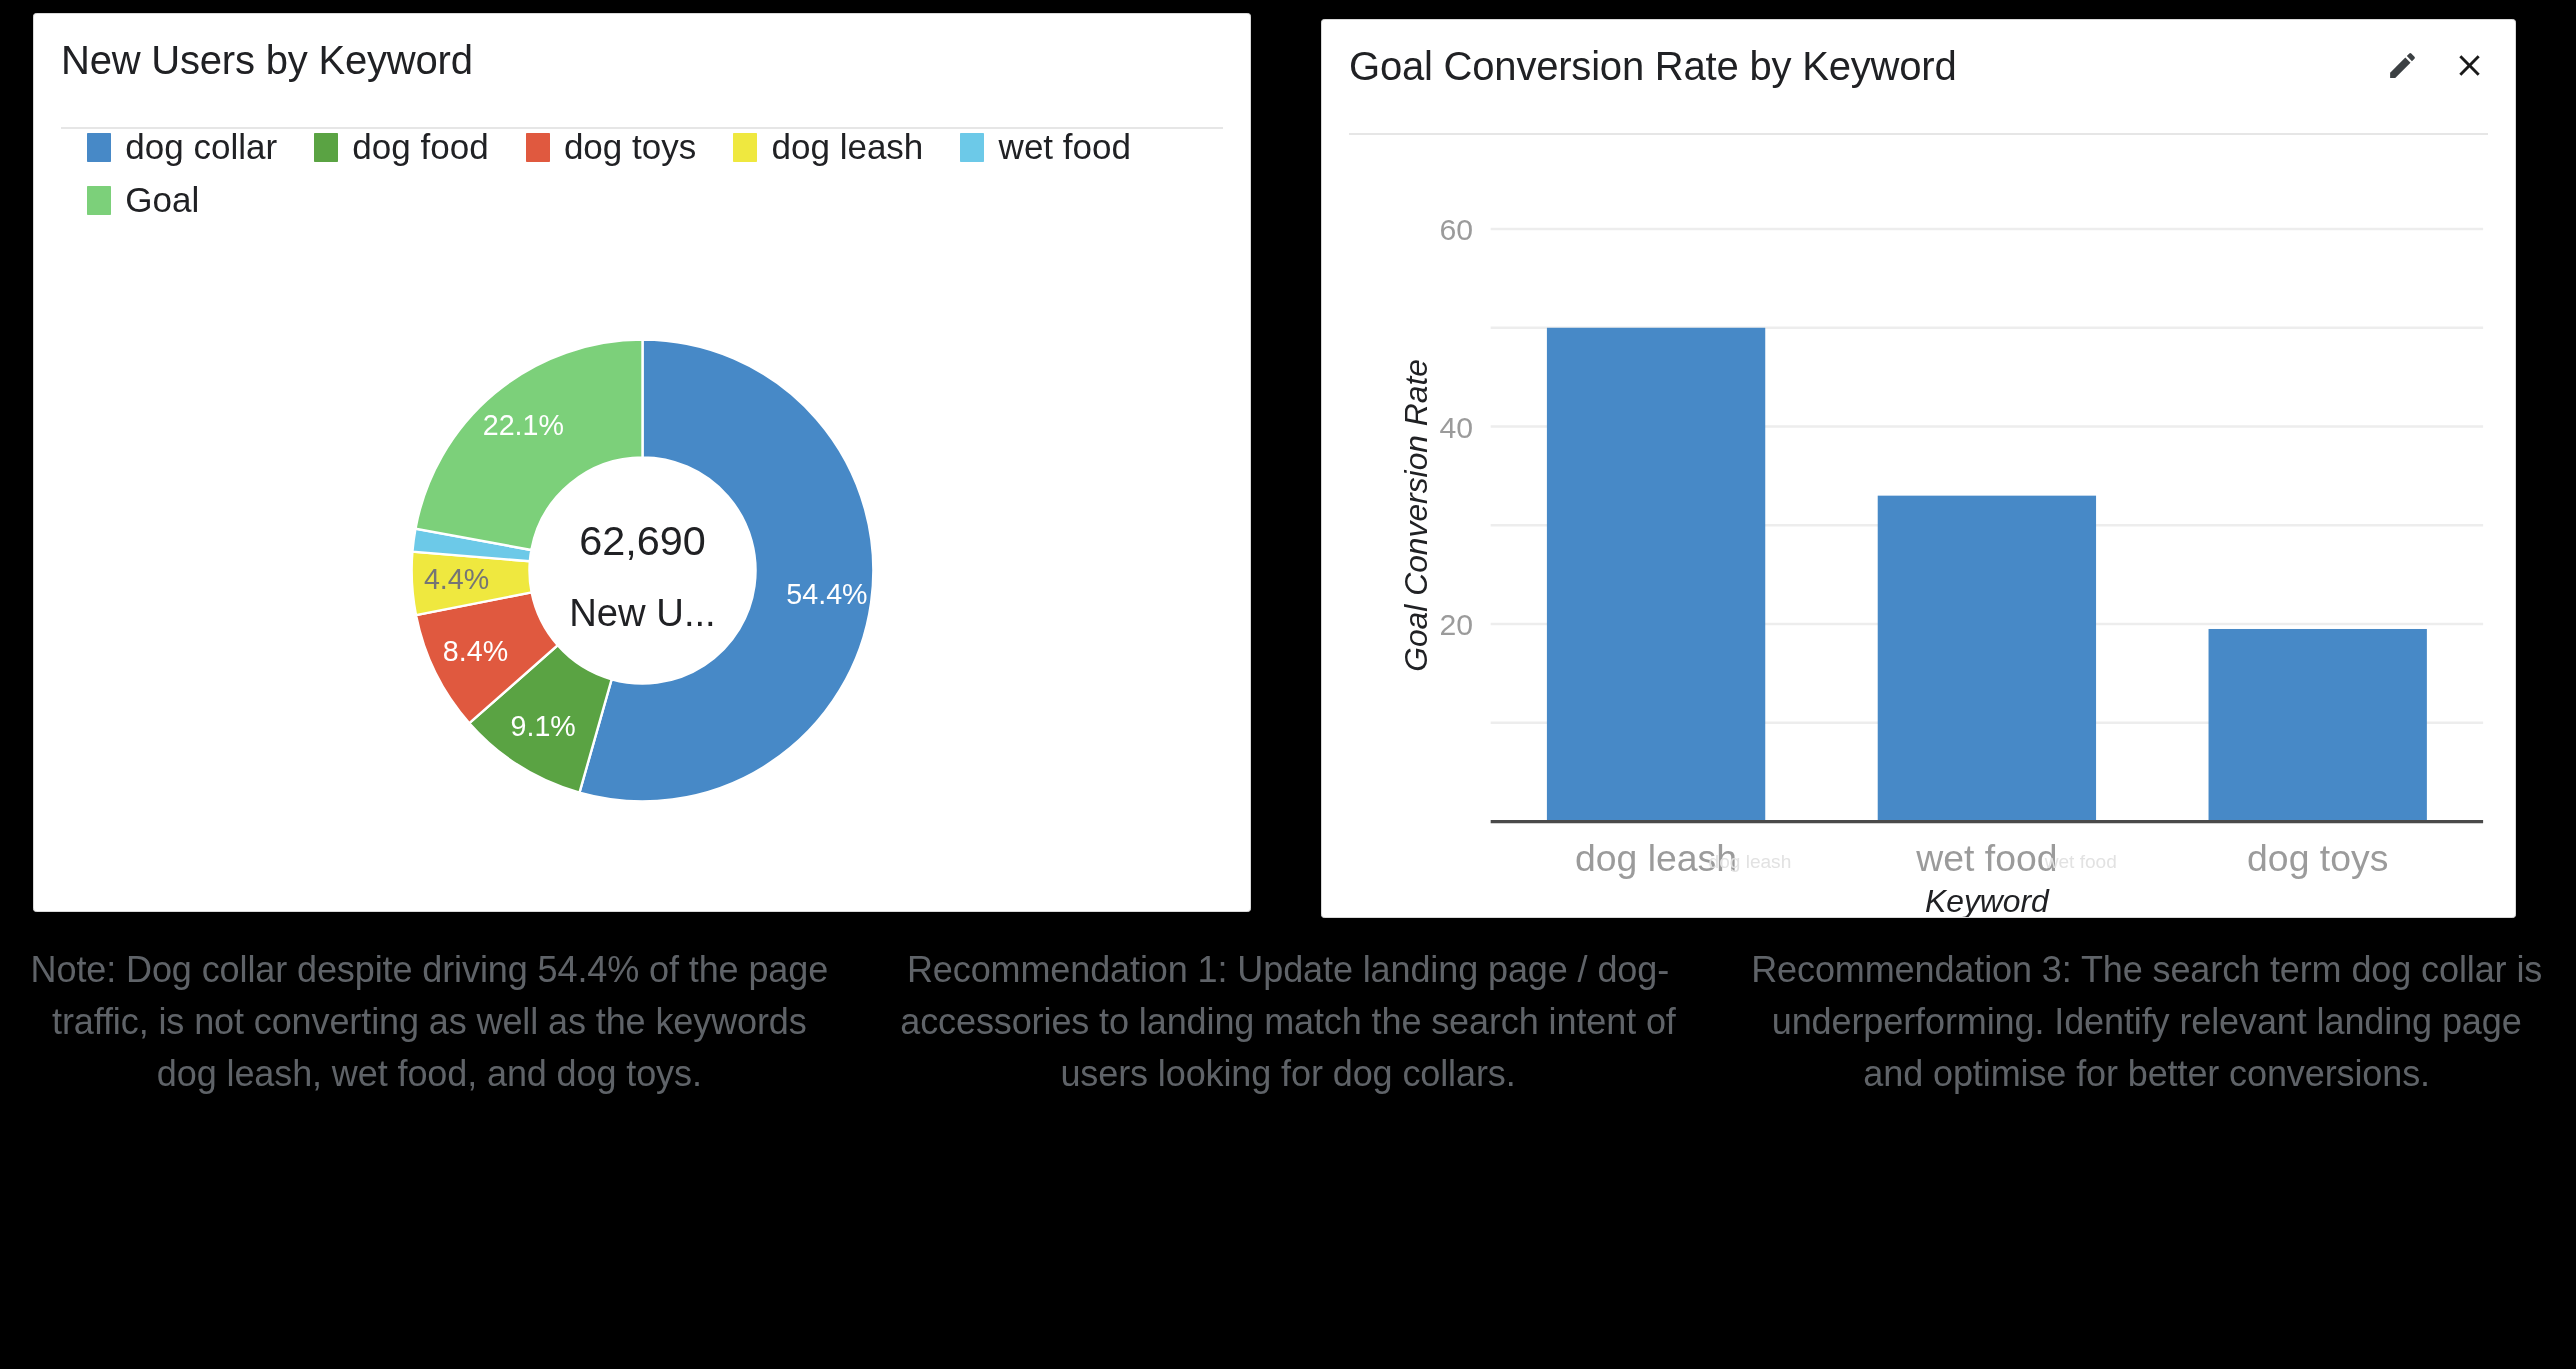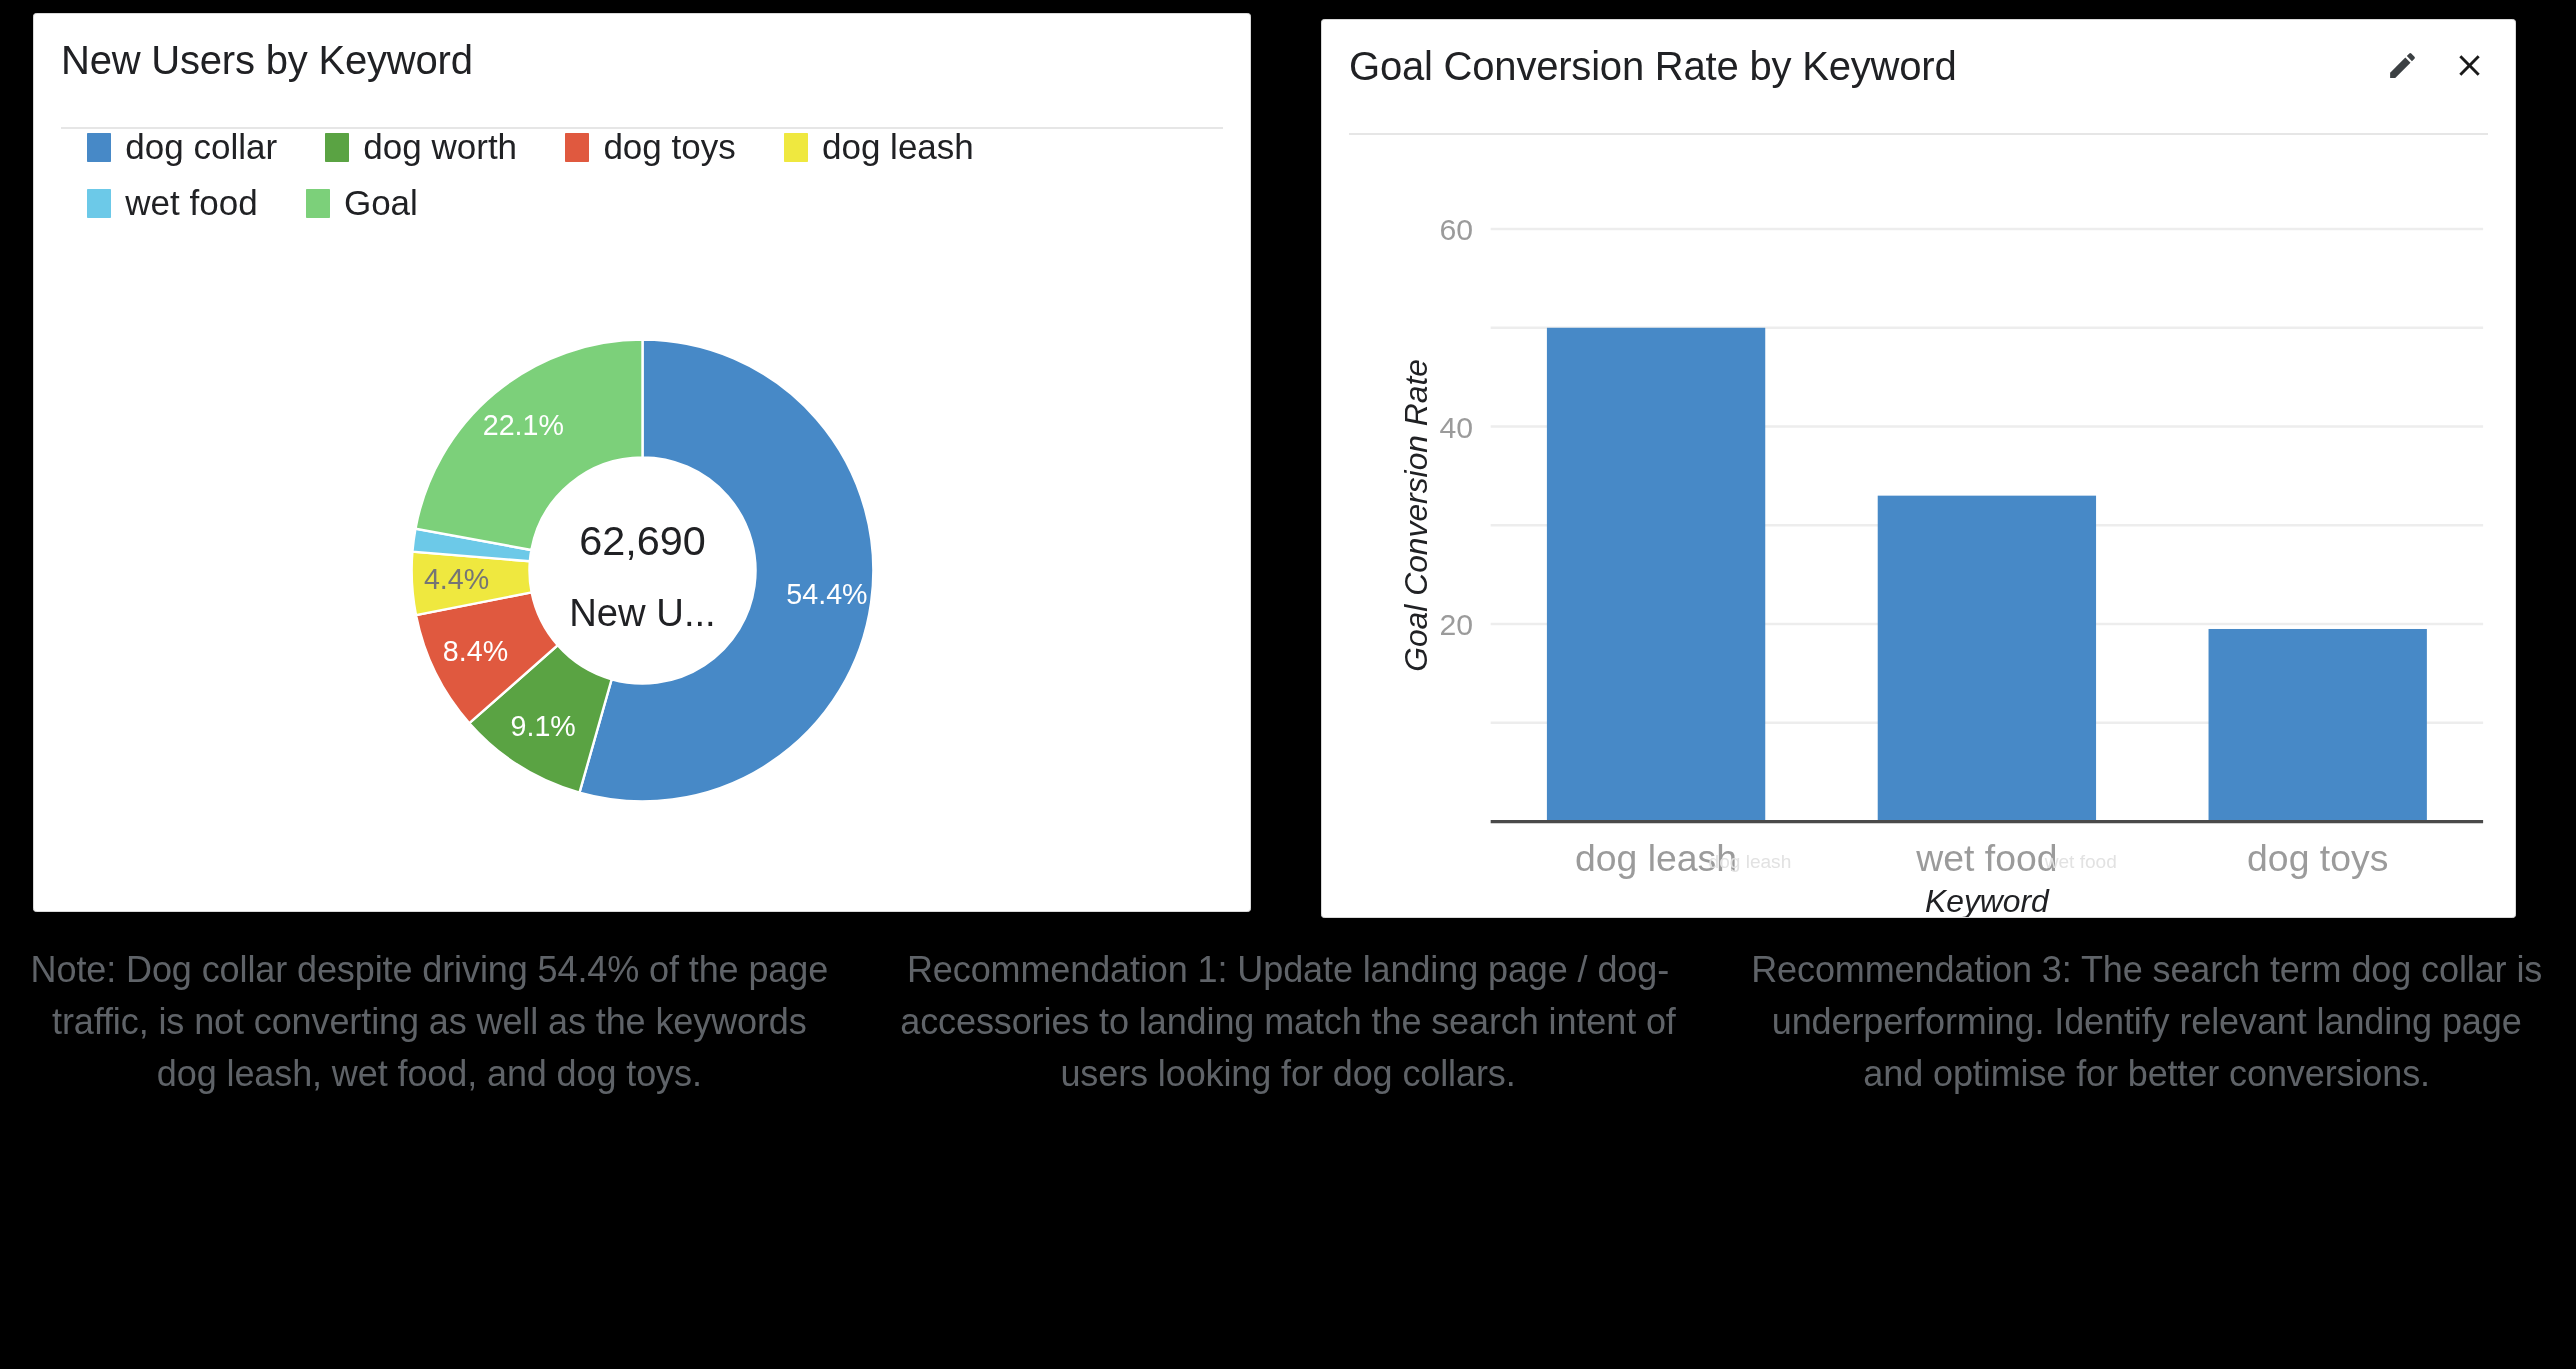--- a/index.html
+++ b/index.html
@@ -49,21 +49,21 @@
     width:37px;height:37px;
     display:flex;align-items:center;justify-content:center;
     cursor:pointer;background:none;border:none;padding:0;
   }
   .icon-btn svg{display:block;}
 
   
   .legend{
     position:absolute;left:53px;top:111px;width:1114px;
     display:flex;flex-wrap:wrap;
-    column-gap:0px;row-gap:8px;gap:11px;
+    column-gap:0px;row-gap:8px;
   }
   .legend-item{
     display:flex;align-items:center;
     height:45px;
     margin-right:37px;
   }
   .legend-swatch{
     width:24px;height:29px;flex:0 0 auto;margin-right:14.3px;border-radius:0.8px;
   }
   .legend-label{
@@ -142,21 +142,21 @@
 
     <div class="legend">
 
       <div class="legend-item">
         <span class="legend-swatch" style="background:#4789c7"></span>
         <span class="legend-label">dog collar</span>
       </div>
 
       <div class="legend-item">
         <span class="legend-swatch" style="background:#5aa343"></span>
-        <span class="legend-label">dog worth</span>
+        <span class="legend-label">dog food</span>
       </div>
 
       <div class="legend-item">
         <span class="legend-swatch" style="background:#e0593f"></span>
         <span class="legend-label">dog toys</span>
       </div>
 
       <div class="legend-item">
         <span class="legend-swatch" style="background:#efe83f"></span>
         <span class="legend-label">dog leash</span>

